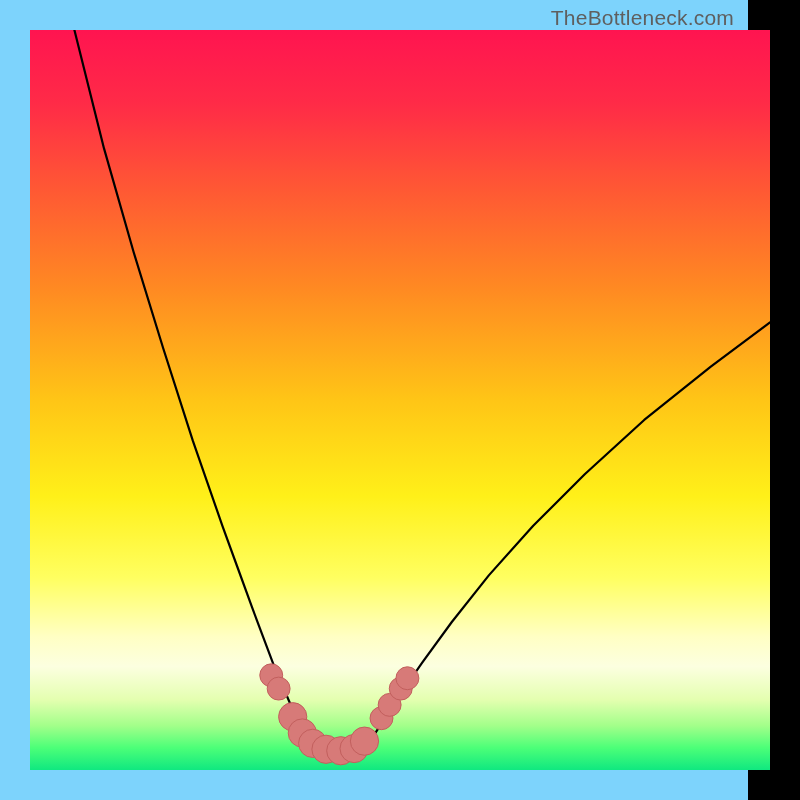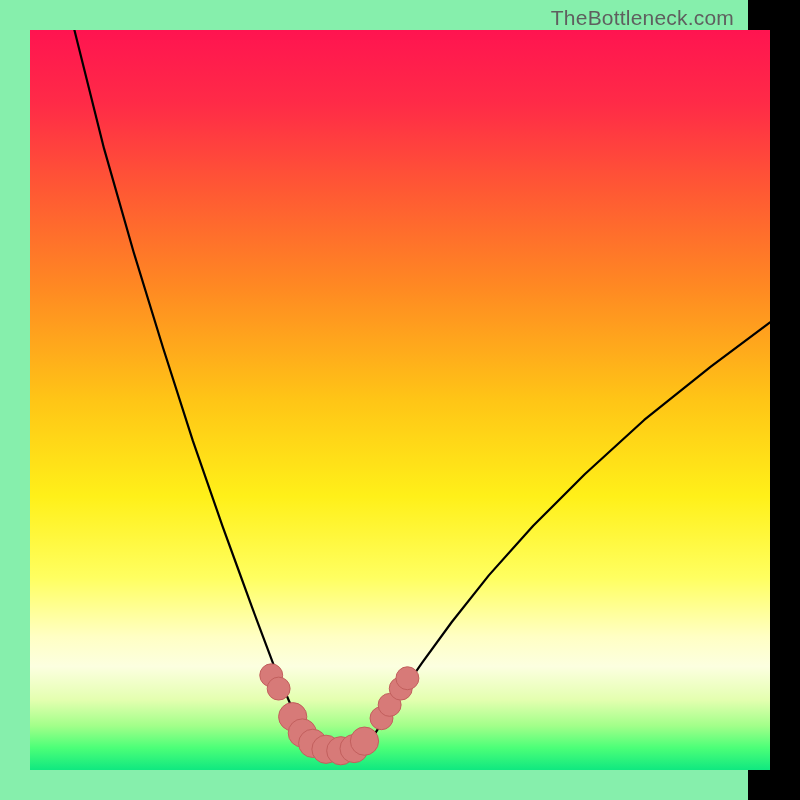--- a/index.html
+++ b/index.html
@@ -8,21 +8,21 @@
     width: 800px;
     height: 800px;
     background: #000;
     overflow: hidden;
     font-family: Arial, Helvetica, sans-serif;
   }
   .frame {
     position: relative;
     width: 748px;
     height: 800px;
-    background: #86efac;
+    background: #7dd3fc;
   }
   .plot-area {
     position: absolute;
     left: 30px;
     top: 30px;
     width: 740px;
     height: 740px;
     overflow: hidden;
   }
   .gradient-bg {

